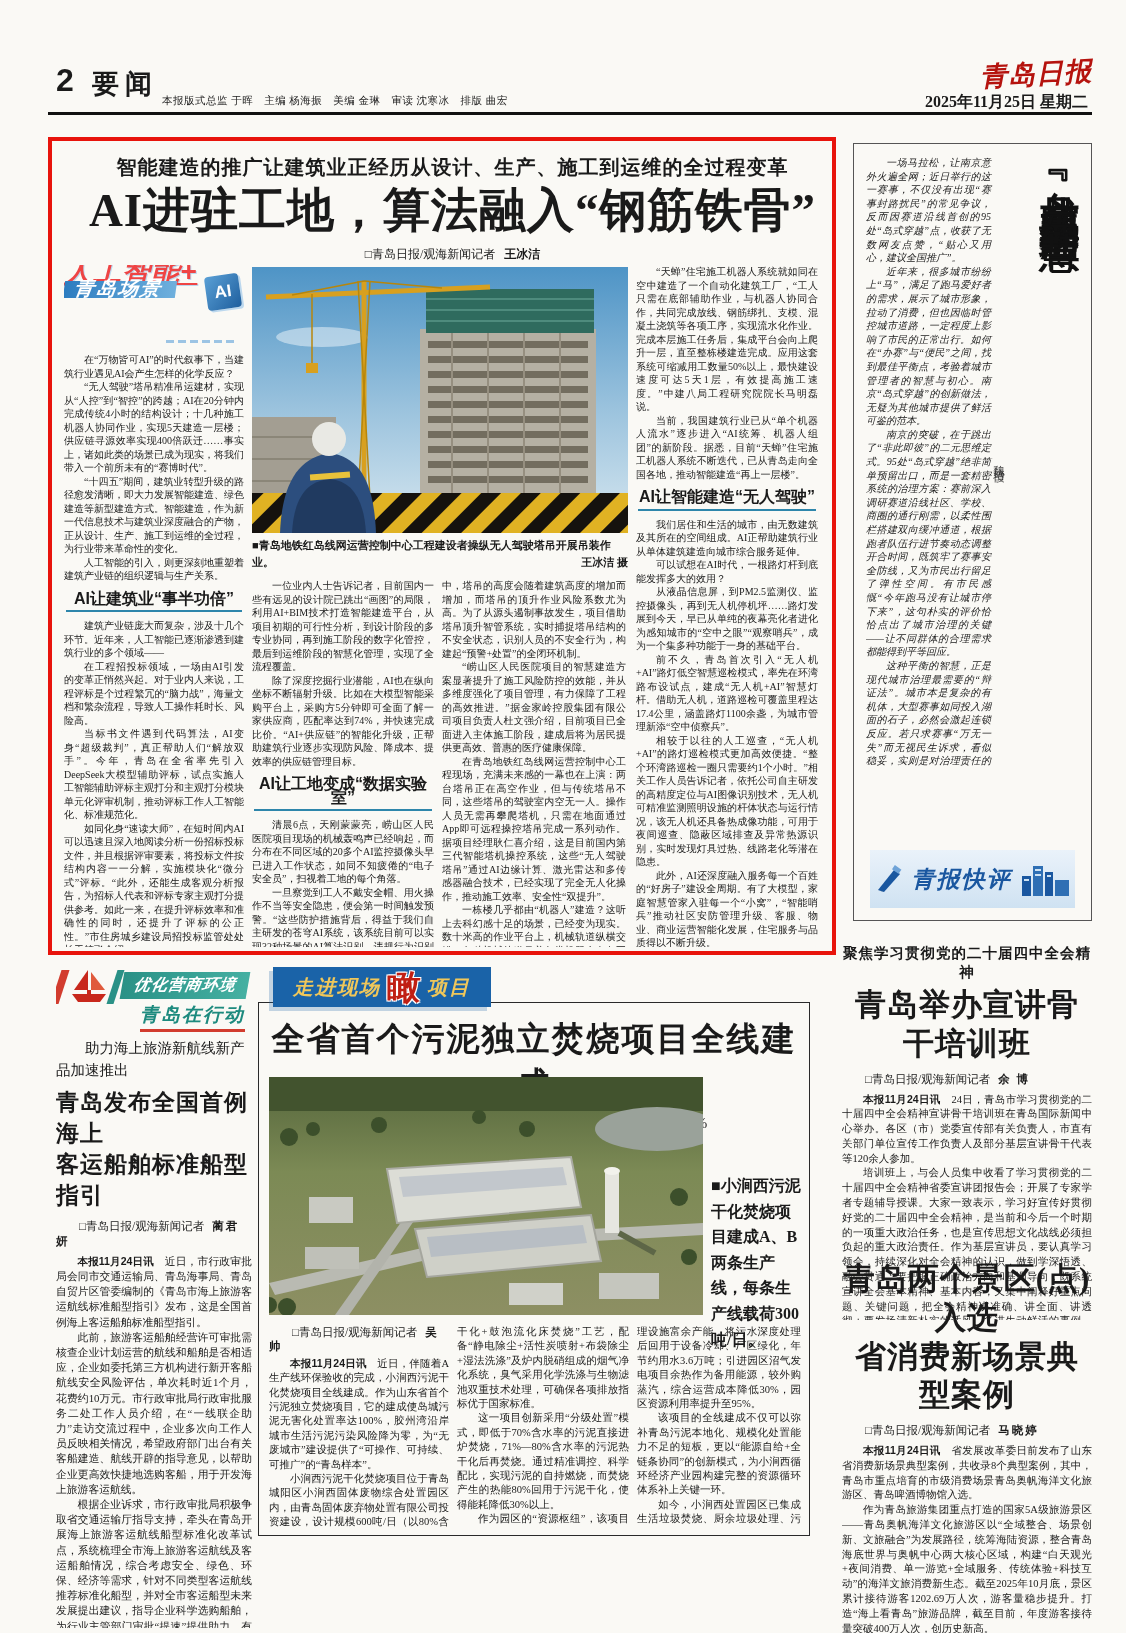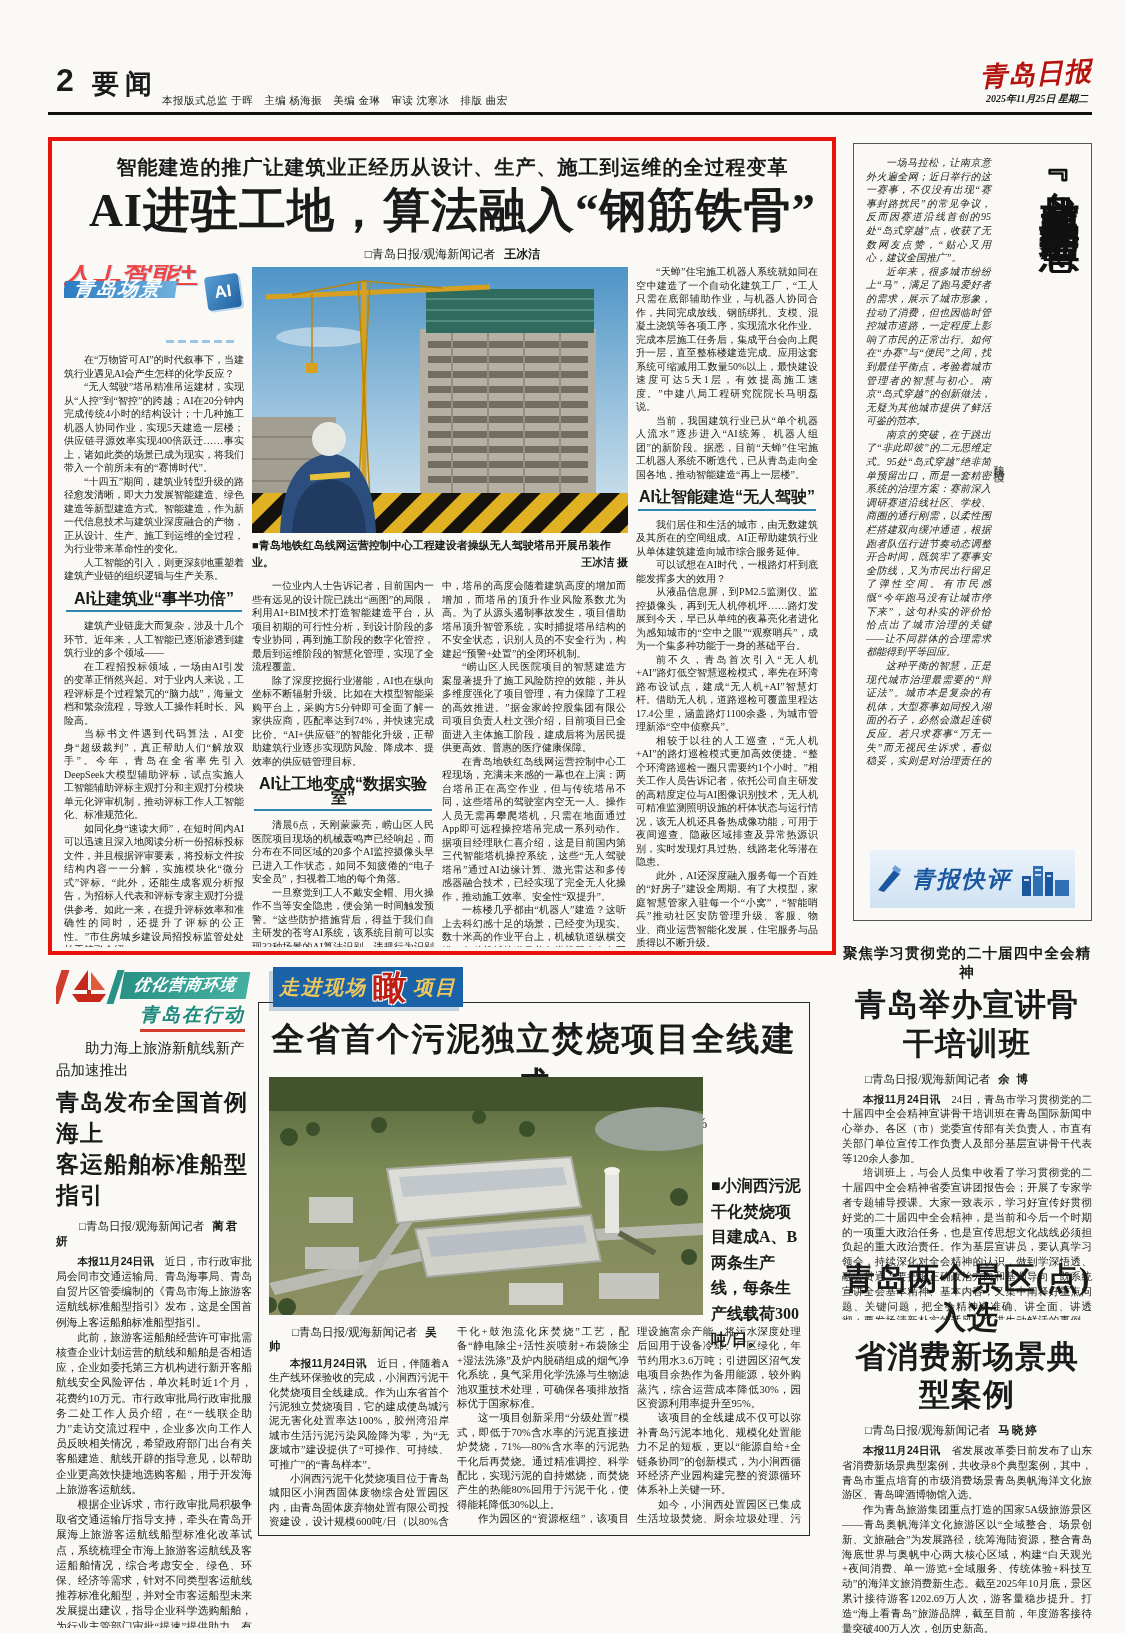--- a/index.html
+++ b/index.html
@@ -7,21 +7,21 @@
   .page { position:relative; width:1126px; height:1633px; margin:0 auto; background:#faf9f5;
           font-family:"Liberation Serif","DejaVu Serif",serif; color:#1a1a1a; overflow:hidden; }
   .abs { position:absolute; }
 
   
   .pageno { left:56px; top:62px; font-size:32px; font-weight:900; font-family:"Liberation Sans",sans-serif; }
   .section { left:92px; top:66px; font-size:27px; font-weight:900; letter-spacing:6px; }
   .masthead-info { left:162px; top:94px; font-size:10.5px; color:#222; letter-spacing:.5px; }
   .np-logo { left:980px; top:56px; width:112px; text-align:right; font-size:27px; font-weight:900;
              font-style:italic; color:#b5130e; letter-spacing:1px; transform:rotate(-3deg); }
-  .issue-date { left:860px; top:92px; width:228px; text-align:right; font-size:10px; font-weight:700;font-style:italic; }
+  .issue-date { left:860px; top:92px; width:228px; text-align:right; font-size:16px; font-weight:700; }
   .header-rule { left:48px; top:112px; width:1044px; height:3px; background:#111; }
 
   
   .main-box { left:48px; top:137px; width:788px; height:818px; border:4px solid #e8140c; background:#faf9f5;padding-left:21px; }
   .mb-kicker { margin-top:13px; text-align:center; font-size:20px; font-weight:700; letter-spacing:1px; }
   .mb-headline { margin-top:4px; text-align:center; font-size:47px; font-weight:900; letter-spacing:1px; line-height:1.1; }
   .mb-byline { margin-top:9px; text-align:center; font-size:12px; }
   .mb-byline b { margin-left:6px; }
   .mb-body { position:absolute; left:0; top:122px; right:0; bottom:4px; }
   .mcol { position:absolute; top:2px; bottom:0; font-size:10px; line-height:13.5px; overflow:hidden; }
@@ -93,21 +93,21 @@
   .biz-l1 { position:absolute; left:66px; top:6px; padding:3px 12px; background:linear-gradient(90deg,#2a9186,#45b0a2);
             color:#fff; font-size:16px; font-weight:900; font-style:italic; transform:skewX(-10deg); letter-spacing:1px; }
   .biz-l2 { position:absolute; left:84px; top:36px; font-size:19px; font-weight:900; font-style:italic;
             color:#1d8a7e; letter-spacing:2px; border-bottom:3px solid #d23c2e; padding-bottom:1px; }
   .l-kicker { font-size:14.5px; line-height:1.5; text-indent:2em; }
   .l-title { font-size:23px; font-weight:900; line-height:1.35; margin-top:5px; letter-spacing:1px; }
   .l-art .art-body { height:440px; font-size:10.8px; line-height:15.2px; }
 
   
   .b-box { left:258px; top:1002px; width:552px; height:534px; border:1.5px solid #2a2a2a; background:#faf9f5; }
-  .site-badge { position:absolute; left:14px; top:-36px; height:40px; padding:0 6px; background:#1a63a8;
+  .site-badge { position:absolute; left:14px; top:-36px; height:40px; padding:0 20px; background:#1a63a8;
                 display:flex; align-items:center; gap:6px; font-family:"Liberation Sans",sans-serif;
                 box-shadow:-4px 4px 0 rgba(26,99,168,.25); }
   .site-badge .g { color:#f0c75a; font-size:20px; font-weight:900; font-style:italic; letter-spacing:2px; }
   .site-badge .kan { color:#c01f14; font-size:34px; font-weight:900; line-height:1;
                      text-shadow:-1px -1px 0 #fff,1px -1px 0 #fff,-1px 1px 0 #fff,1px 1px 0 #fff; }
   .b-title { text-align:center; margin-top:14px; font-size:33px; font-weight:900; letter-spacing:2px; }
   .b-sub { text-align:center; margin-top:7px; font-size:15px; color:#222; }
   .b-photo { position:absolute; left:10px; top:74px; width:434px; height:238px; }
   .b-photo svg { display:block; width:100%; height:100%; }
   .b-caption { position:absolute; left:452px; top:170px; width:92px; font-size:16px; line-height:1.6; font-weight:700; }

